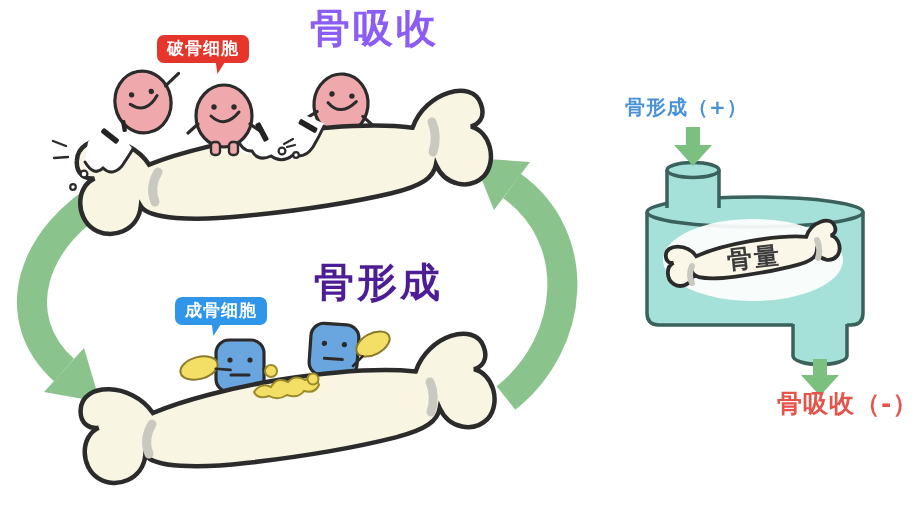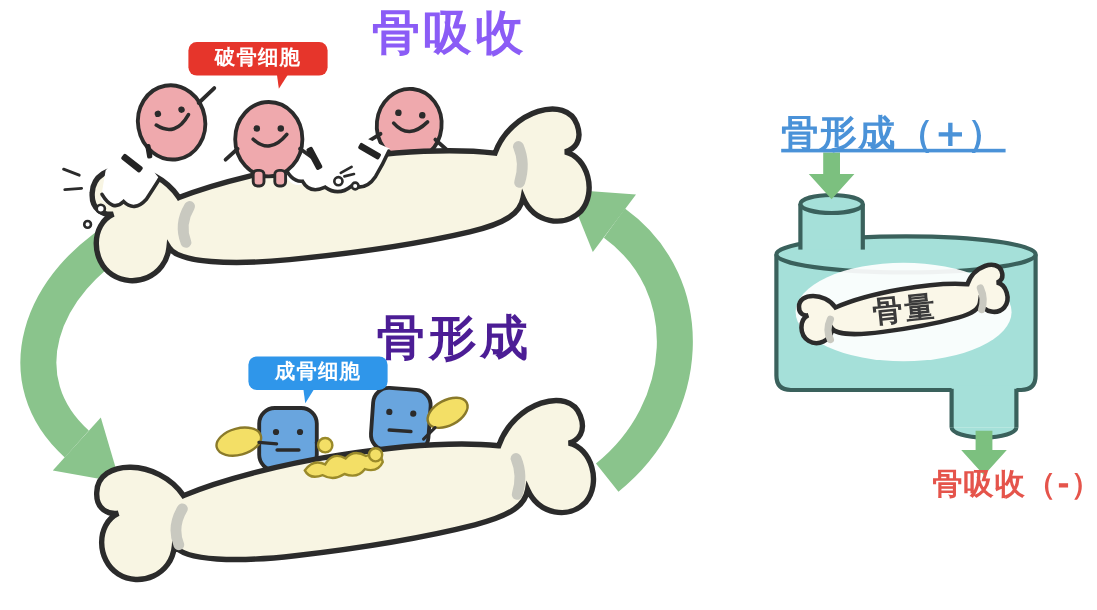--- a/index.html
+++ b/index.html
@@ -4,35 +4,35 @@
 <style>
   html,body{margin:0;padding:0;background:#ffffff;}
   .stage{
     position:relative;width:914px;height:508px;background:#ffffff;overflow:hidden;
     font-family:"DejaVu Sans","Liberation Sans",sans-serif;
   }
   .art{position:absolute;left:0;top:0;}
   .label{position:absolute;font-weight:bold;white-space:nowrap;line-height:1;}
   .title-resorption{left:310px;top:8px;font-size:40px;letter-spacing:3px;color:#8b5cf6;}
   .title-formation{left:314px;top:262px;font-size:40px;letter-spacing:3px;color:#4c1d95;}
-  .input-label{left:651px;top:97px;font-size:31px;letter-spacing:1px;color:#4a92d8;text-decoration:underline;}
+  .input-label{left:625px;top:97px;font-size:20px;letter-spacing:1px;color:#4a92d8;}
   .output-label{left:777px;top:391px;font-size:25px;letter-spacing:1px;color:#e5544b;}
   .bonemass-label{left:727px;top:245px;font-size:25px;letter-spacing:2px;color:#3b3b3b;transform:rotate(-6deg);}
   .bubble{
     position:absolute;color:#ffffff;font-weight:bold;font-size:17px;letter-spacing:1px;
-    padding:5px 22px 6px;border-radius:7px;line-height:1;white-space:nowrap;
+    padding:5px 10px 6px;border-radius:7px;line-height:1;white-space:nowrap;
   }
   .bubble::after{
     content:"";position:absolute;bottom:-11px;
     border-left:5px solid transparent;border-right:5px solid transparent;
     border-top-width:13px;border-top-style:solid;transform:skewX(-14deg);
   }
   .bubble-red{left:157px;top:35px;background:#e6352b;}
   .bubble-red::after{left:62%;border-top-color:#e6352b;}
-  .bubble-blue{left:175px;top:297px;background:#2f96ea;margin-left:32px;}
+  .bubble-blue{left:175px;top:297px;background:#2f96ea;}
   .bubble-blue::after{left:38%;border-top-color:#2f96ea;}
 </style>
 </head>
 <body>
 
 <div class="stage">
 
   <svg class="art" width="914" height="508" viewBox="0 0 914 508">
     <defs>
       <path id="bone" d="M -132 -30 C -148 -64 -198 -72 -203 -44 C -206 -30 -196 -24 -188 -24 C -208 -18 -212 12 -196 26 C -180 40 -152 34 -146 10 C -140 24 -96 32 -48 34 C 0 36 60 36 104 32 C 136 29 148 22 152 10 C 158 32 182 40 198 28 C 214 14 210 -16 192 -23 C 200 -24 208 -30 205 -44 C 200 -70 152 -64 134 -30 C 96 -40 48 -43 0 -43 C -48 -43 -100 -38 -132 -30 Z"></path>

